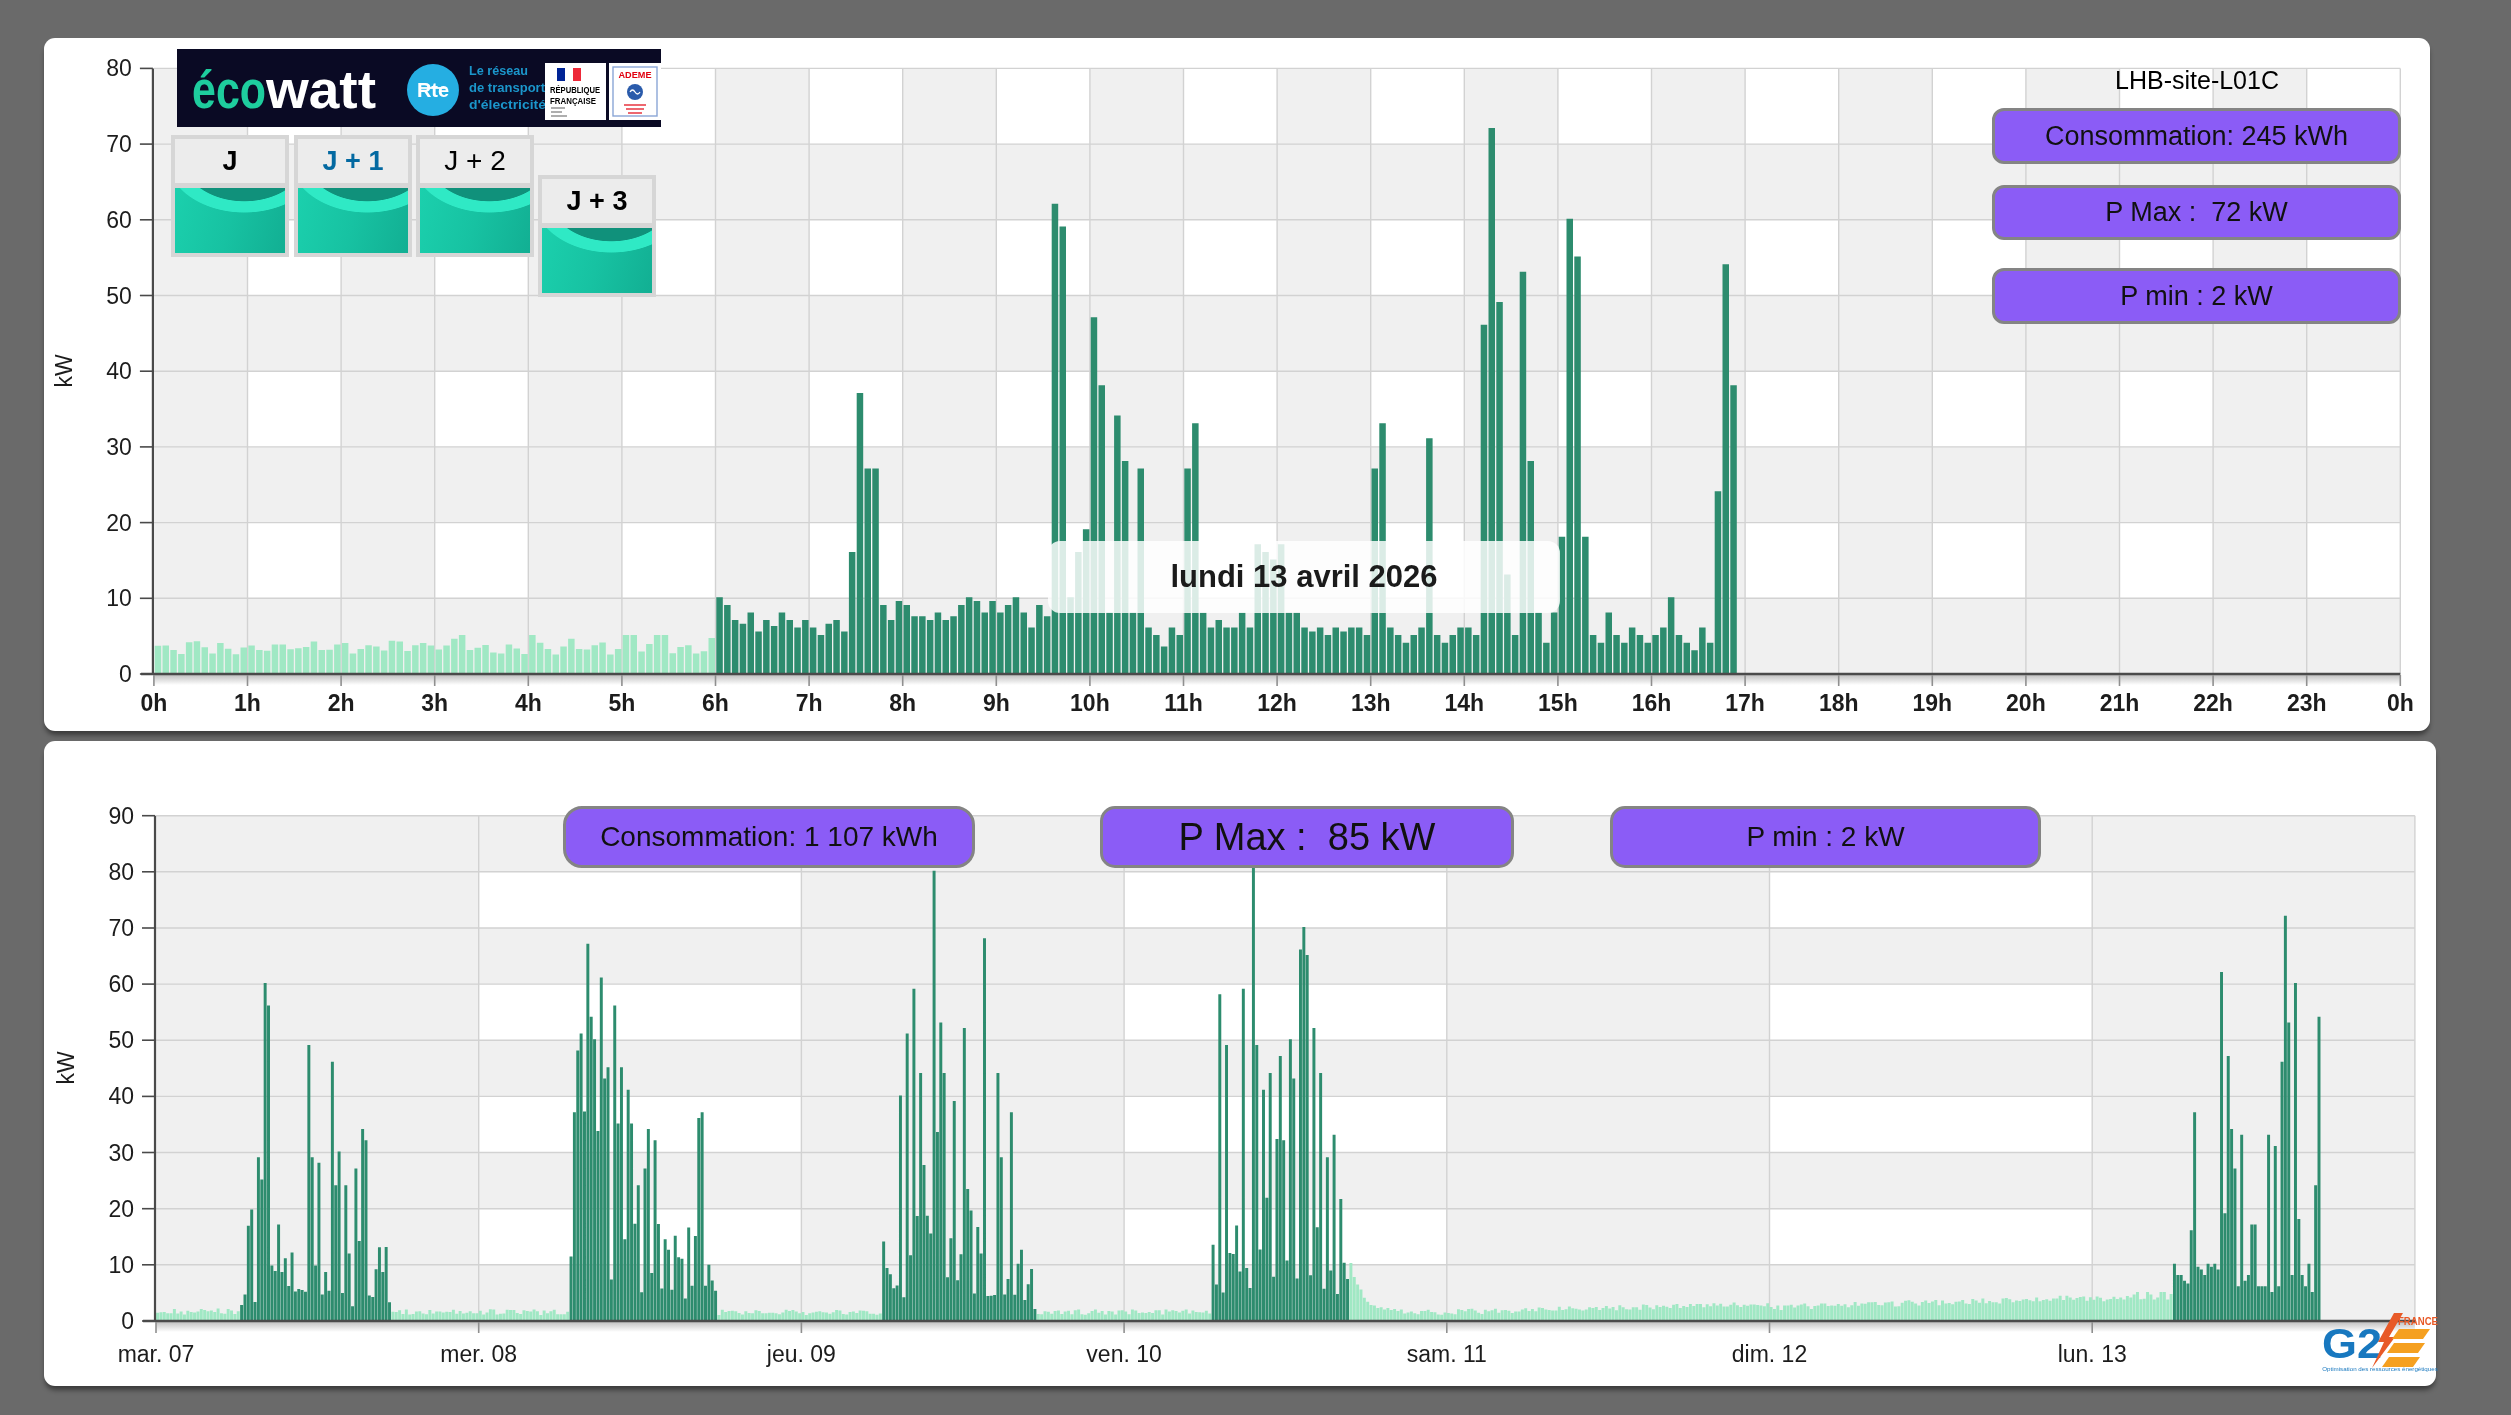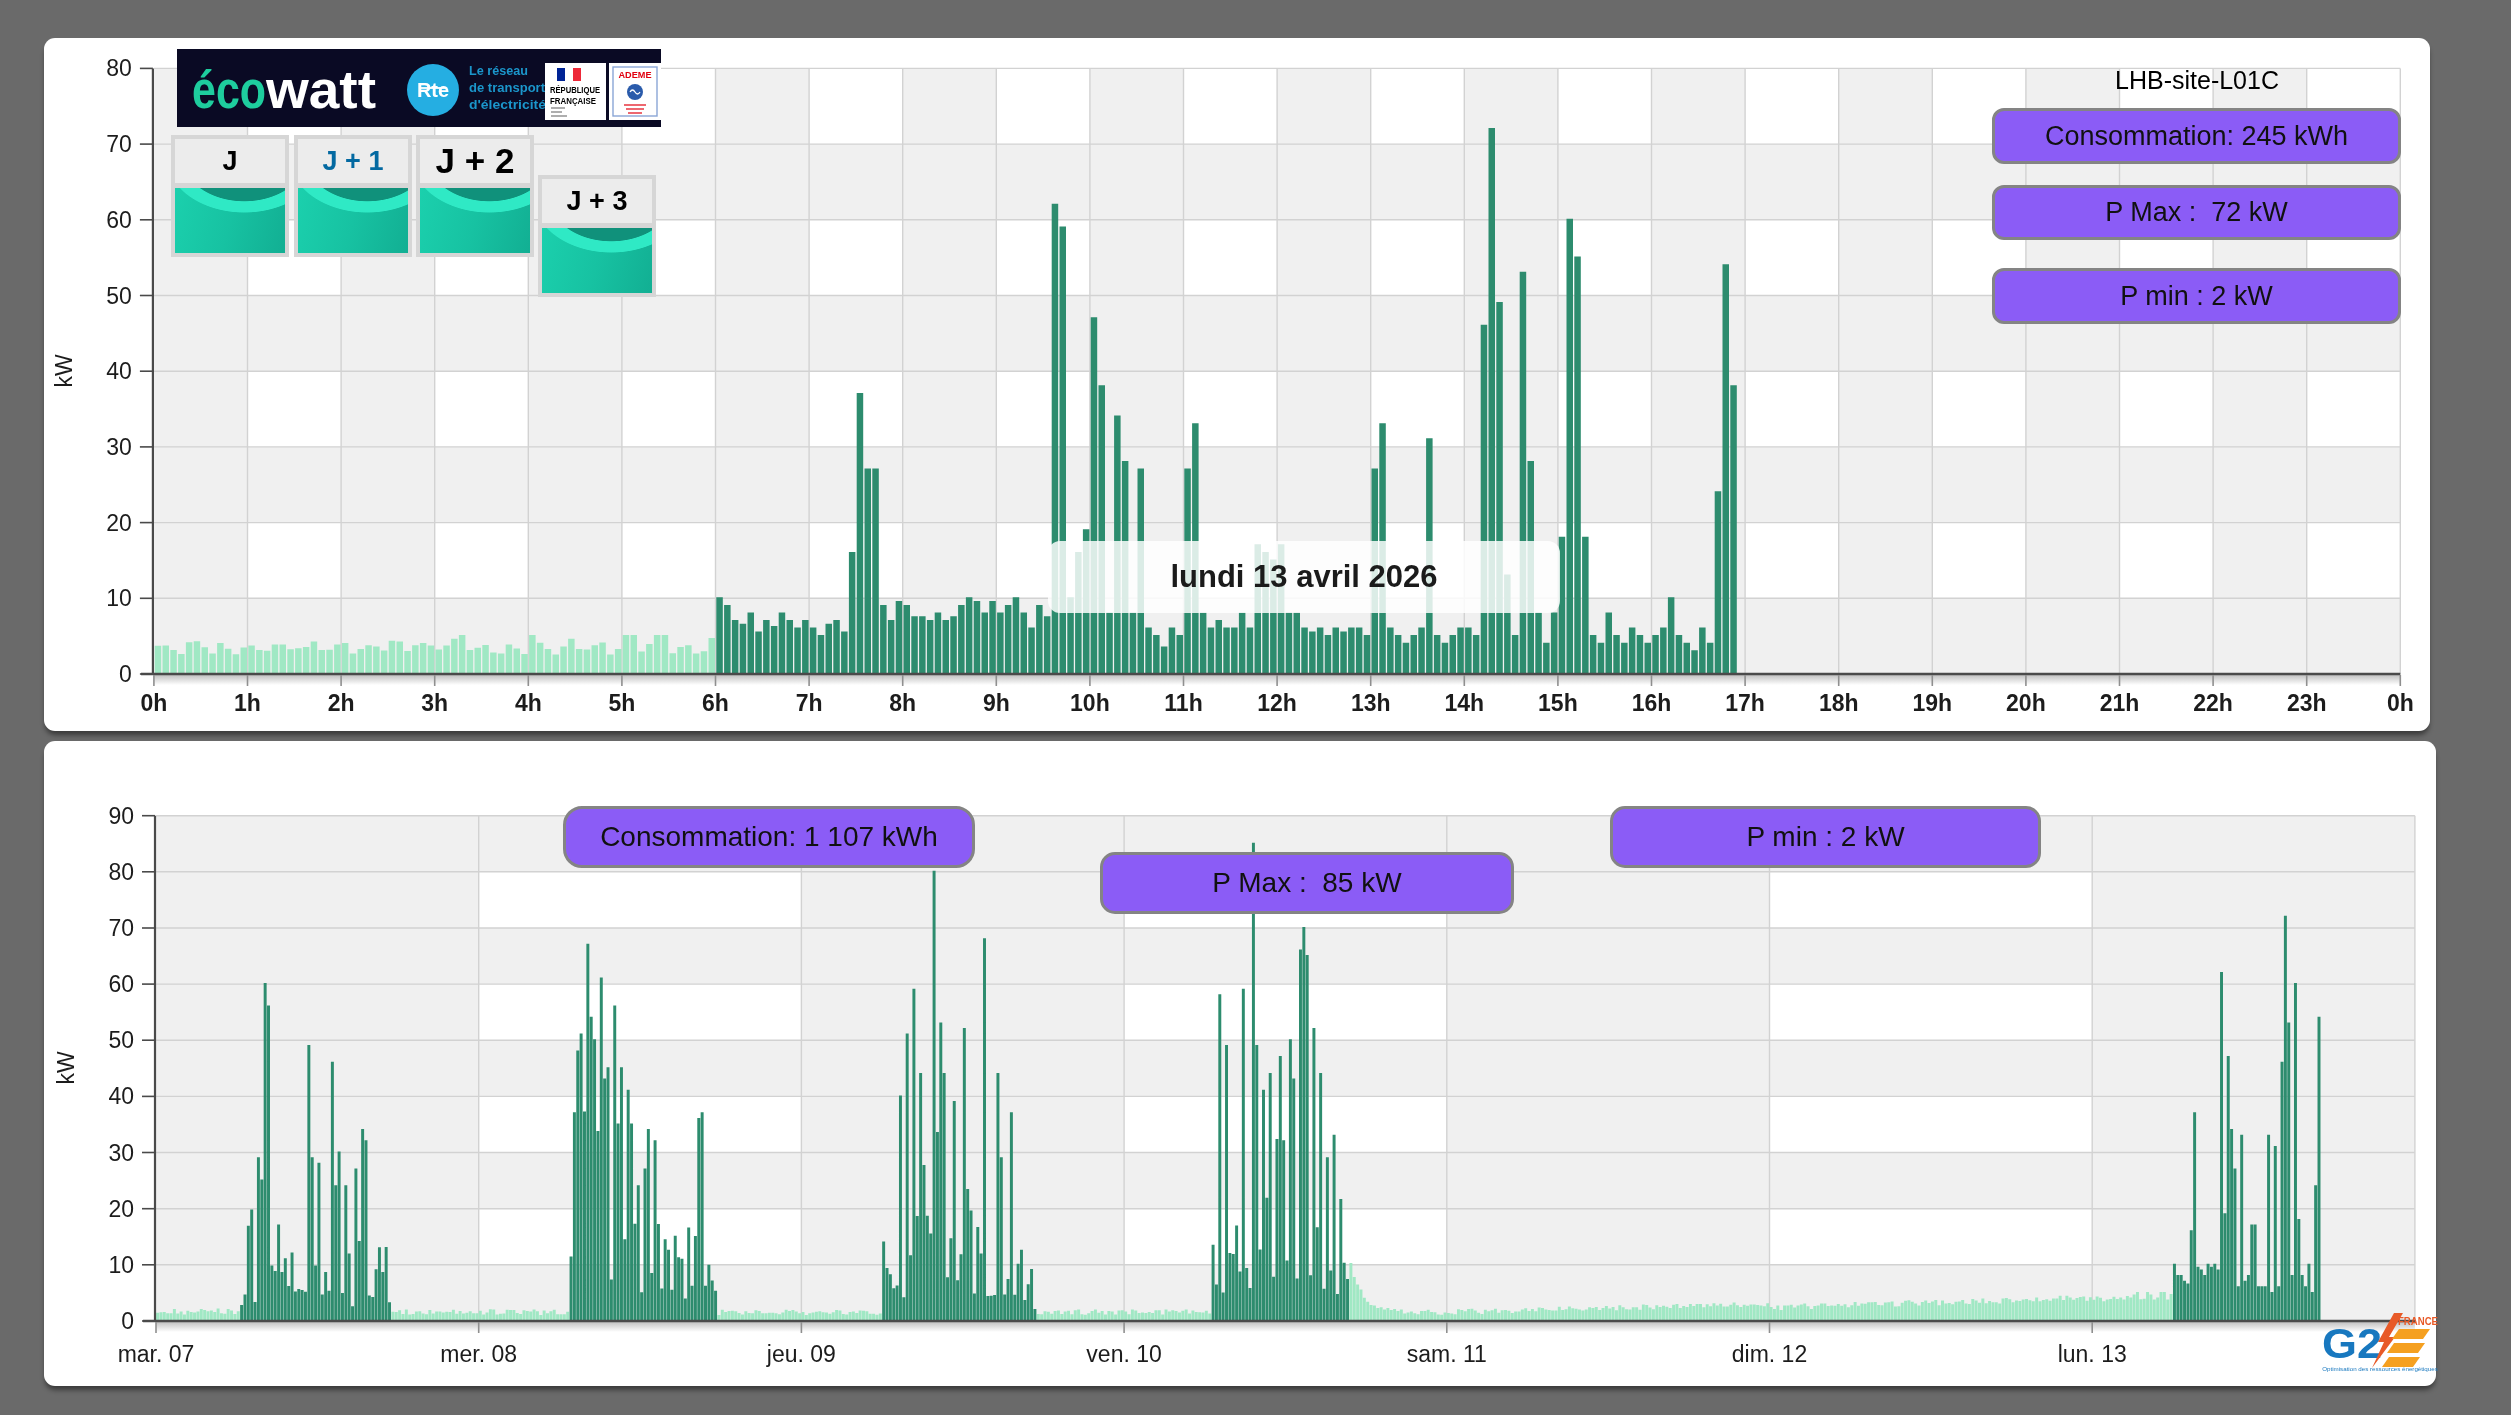--- a/index.html
+++ b/index.html
@@ -278,41 +278,41 @@
 radial-gradient(95% 115% at 63% -48%, #10917b 0 59%, #2fe9c5 60% 74%, rgba(0,0,0,0) 75%),
 linear-gradient(105deg,#1bd0ad,#17c2a2 50%,#12af93);"></div>
 </div>
 <div style="position:absolute;left:294px;top:135px;width:118px;height:122px;background:#d6d6d6;padding:0;">
 <div style="position:absolute;left:4px;top:4px;right:4px;height:44px;background:#ececec;display:flex;align-items:center;justify-content:center;font-size:27px;font-weight:bold;color:#0369a1;">J + 1</div>
 <div style="position:absolute;left:4px;top:53px;right:4px;bottom:4px;background:
 radial-gradient(95% 115% at 63% -48%, #10917b 0 59%, #2fe9c5 60% 74%, rgba(0,0,0,0) 75%),
 linear-gradient(105deg,#1bd0ad,#17c2a2 50%,#12af93);"></div>
 </div>
 <div style="position:absolute;left:416px;top:135px;width:118px;height:122px;background:#d6d6d6;padding:0;">
-<div style="position:absolute;left:4px;top:4px;right:4px;height:44px;background:#ececec;display:flex;align-items:center;justify-content:center;font-size:35px;font-weight:bold;color:#000;">J + 2</div>
+<div style="position:absolute;left:4px;top:4px;right:4px;height:44px;background:#ececec;display:flex;align-items:center;justify-content:center;font-size:28px;font-weight:normal;color:#000;">J + 2</div>
 <div style="position:absolute;left:4px;top:53px;right:4px;bottom:4px;background:
 radial-gradient(95% 115% at 63% -48%, #10917b 0 59%, #2fe9c5 60% 74%, rgba(0,0,0,0) 75%),
 linear-gradient(105deg,#1bd0ad,#17c2a2 50%,#12af93);"></div>
 </div>
 <div style="position:absolute;left:538px;top:135px;width:118px;height:122px;background:#d6d6d6;padding:0;margin-top:40px;">
 <div style="position:absolute;left:4px;top:4px;right:4px;height:44px;background:#ececec;display:flex;align-items:center;justify-content:center;font-size:27px;font-weight:bold;color:#000;">J + 3</div>
 <div style="position:absolute;left:4px;top:53px;right:4px;bottom:4px;background:
 radial-gradient(95% 115% at 63% -48%, #10917b 0 59%, #2fe9c5 60% 74%, rgba(0,0,0,0) 75%),
 linear-gradient(105deg,#1bd0ad,#17c2a2 50%,#12af93);"></div>
 </div>
 
 <div style="position:absolute;left:1992px;top:66px;width:410px;text-align:center;font-size:25px;font-weight:normal;color:#000;">LHB-site-L01C</div>
 <div class="ib" style="left:1992px;top:108px;width:403px;height:50px;">Consommation: 245 kWh</div>
 <div class="ib" style="left:1992px;top:185px;width:403px;height:49px;">P Max :&nbsp; 72 kW</div>
 <div class="ib" style="left:1992px;top:268px;width:403px;height:50px;">P min : 2 kW</div>
 
 <div style="position:absolute;left:1048px;top:541px;width:512px;height:72px;background:rgba(255,255,255,0.83);border-radius:12px;display:flex;align-items:center;justify-content:center;font-size:31px;font-weight:bold;color:#1b1b1b;">lundi 13 avril 2026</div>
 
 <div class="ib" style="left:563px;top:806px;width:406px;height:56px;border-radius:19px;font-size:28px;">Consommation: 1 107 kWh</div>
-<div class="ib" style="left:1100px;top:852px;width:408px;height:56px;border-radius:15px;font-size:28px;">P Max :&nbsp; 85 kW</div>
+<div class="ib" style="left:1100px;top:806px;width:408px;height:56px;border-radius:15px;font-size:38px;">P Max :&nbsp; 85 kW</div>
 <div class="ib" style="left:1610px;top:806px;width:425px;height:56px;border-radius:15px;font-size:28px;">P min : 2 kW</div>
 
 <svg width="120" height="62" viewBox="0 0 120 62" style="left:2322px;top:1313px;">
 <text x="0" y="45" font-size="42" font-weight="bold" fill="#1878bf" textLength="60" lengthAdjust="spacingAndGlyphs">G2</text>
 <path d="M72 0 H81 L67 24 H73 L50 55 L62 29 H56 Z" fill="#e85a28"></path>
 <text x="76" y="12" font-size="10.5" font-weight="bold" fill="#e85a28" textLength="40" lengthAdjust="spacingAndGlyphs">FRANCE</text>
 <path d="M77 16 h31 l-7 10 h-31 z" fill="#f5a020"></path>
 <path d="M72 30 h31 l-7 10 h-31 z" fill="#f5a020"></path>
 <path d="M67 44 h31 l-7 10 h-31 z" fill="#f5a020"></path>
 <text x="58" y="58" font-size="6.2" fill="#1878bf" text-anchor="middle">Optimisation des ressources énergétiques</text>

